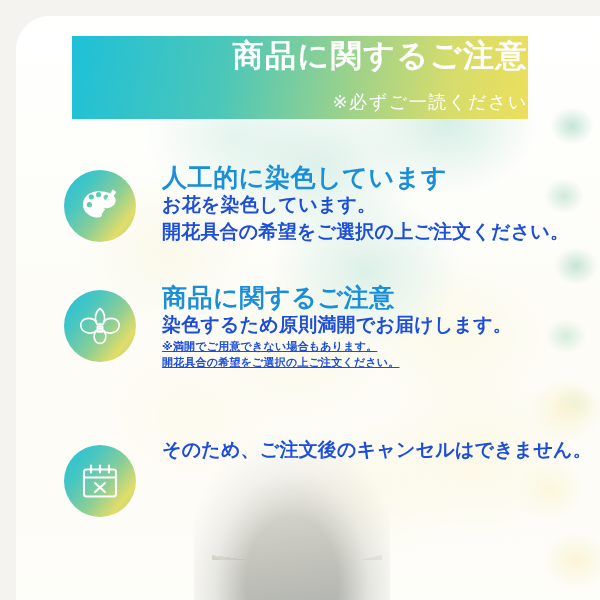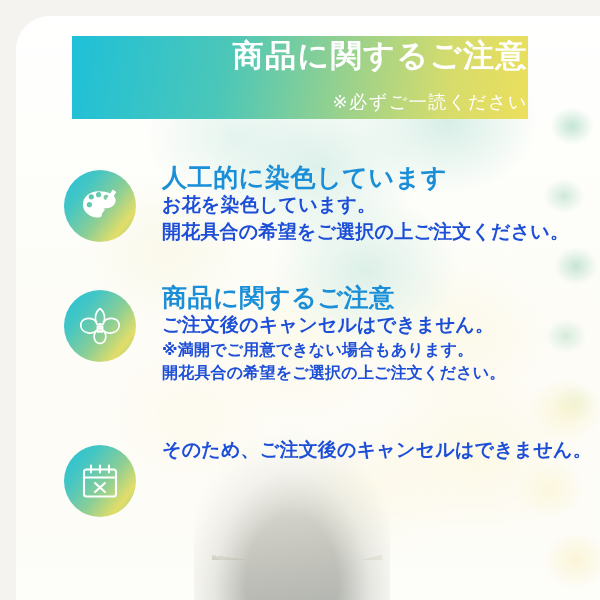--- a/index.html
+++ b/index.html
@@ -192,22 +192,23 @@
   }
   .row-line {
     color: #1d4ed8;
     font-size: 19px;
     font-weight: bold;
     line-height: 1.42;
     letter-spacing: 0.2px;
     white-space: nowrap;
   }
   .row-line.small {
-    font-size: 16px;
+    font-size: 11px;
     line-height: 1.42;
+    text-decoration: underline;
   }
 </style>
 </head>
 <body>
 
 <div class="page">
   <div class="card">
 
     <div class="photo">
       <div class="wash"></div>
@@ -249,21 +250,21 @@
               <path d="M28.4 20.8c2.6-2.8 6.4-4 10-3.2 3.4.8 5.8 3.6 5.8 6.8 0 3.6-3 6.6-7.2 7.4-3.6.7-7.2-.4-9.4-2.6"></path>
               <path d="M21 30c-1.8 2.6-2.3 5.8-1.3 8.5.9 2.4 3 3.9 5.3 3.9s4.4-1.5 5.3-3.9c1-2.7.5-5.9-1.3-8.5"></path>
               <path d="M22.4 25.4h5.2v5.4h-5.2z"></path>
               <path d="M23.4 27.2h1.2M25.4 27.2h1.2M23.4 29h1.2M25.4 29h1.2"></path>
               <path d="M25 25.4v-2.8"></path>
             </g>
           </svg>
         </div>
         <div class="row-text">
           <div class="row-head">商品に関するご注意</div>
-          <div class="row-line">ご注文後のキャンセルはできません。</div>
+          <div class="row-line">染色するため原則満開でお届けします。</div>
           <div class="row-line small">※満開でご用意できない場合もあります。</div>
           <div class="row-line small">開花具合の希望をご選択の上ご注文ください。</div>
         </div>
       </div>
 
       <div class="row row-3">
         <div class="icon-badge">
           <svg width="46" height="46" viewBox="0 0 46 46" aria-hidden="true">
             <g fill="none" stroke="#ffffff" stroke-width="2.1" stroke-linecap="round" stroke-linejoin="round">
               <rect x="7" y="11.5" width="32" height="27" rx="2.5"></rect>

